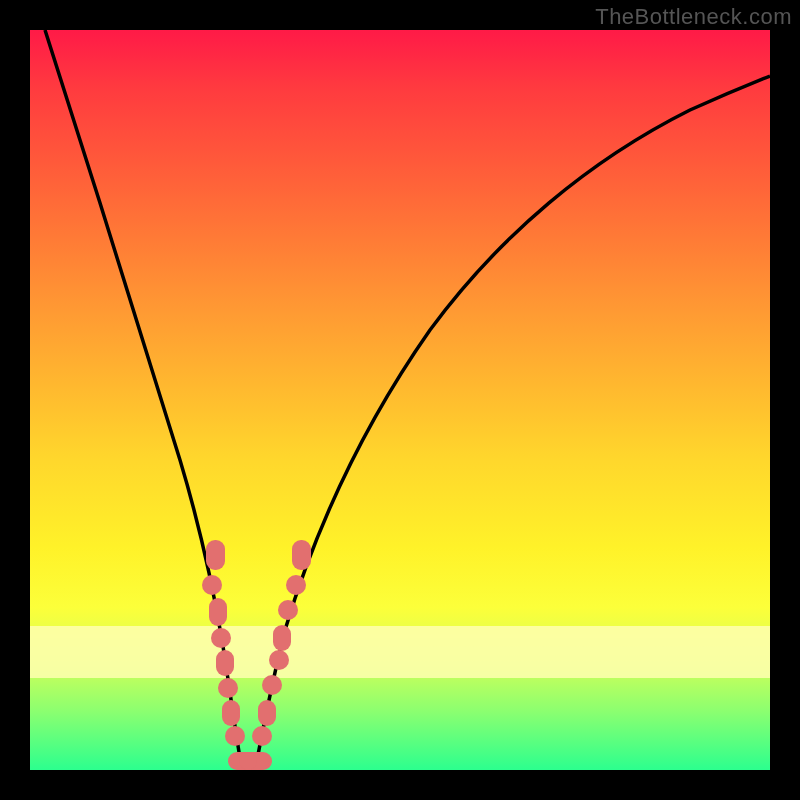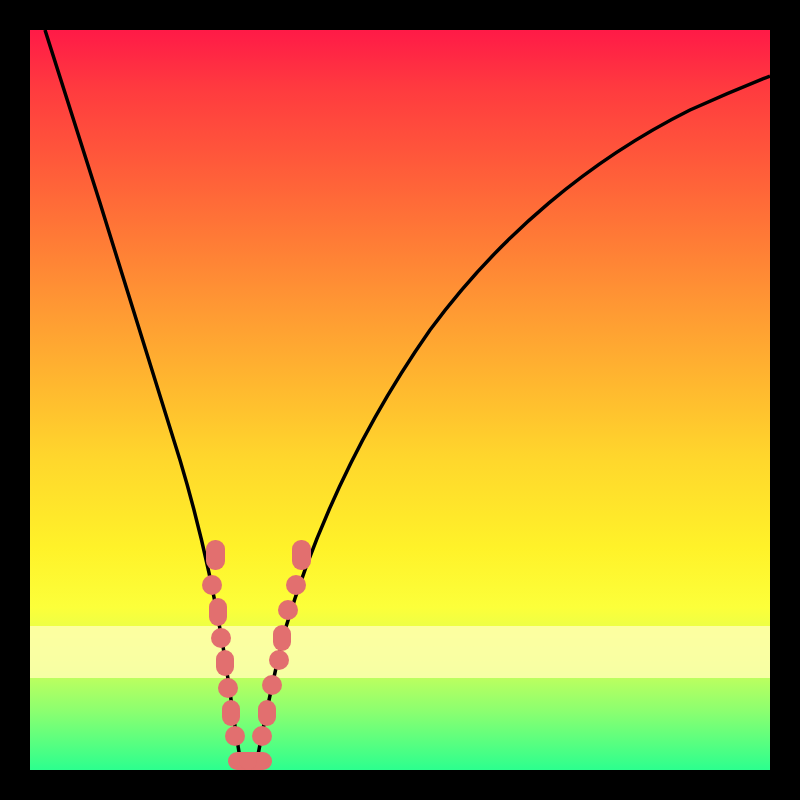--- a/index.html
+++ b/index.html
@@ -69,20 +69,21 @@
     fill: #e26f6f;
   }
   .capsule {
     fill: #e26f6f;
   }
 </style>
 </head>
 <body>
 
 <div class="frame">
+  <div class="watermark">TheBottleneck.com</div>
 
   <div class="plot">
     <div class="bright-band"></div>
 
     <svg class="curve-svg" viewBox="0 0 740 740">
       <path d="M 15 0
                C 60 140, 110 300, 150 430
                C 168 490, 180 540, 192 610
                C 200 660, 205 700, 212 740
                L 225 740

